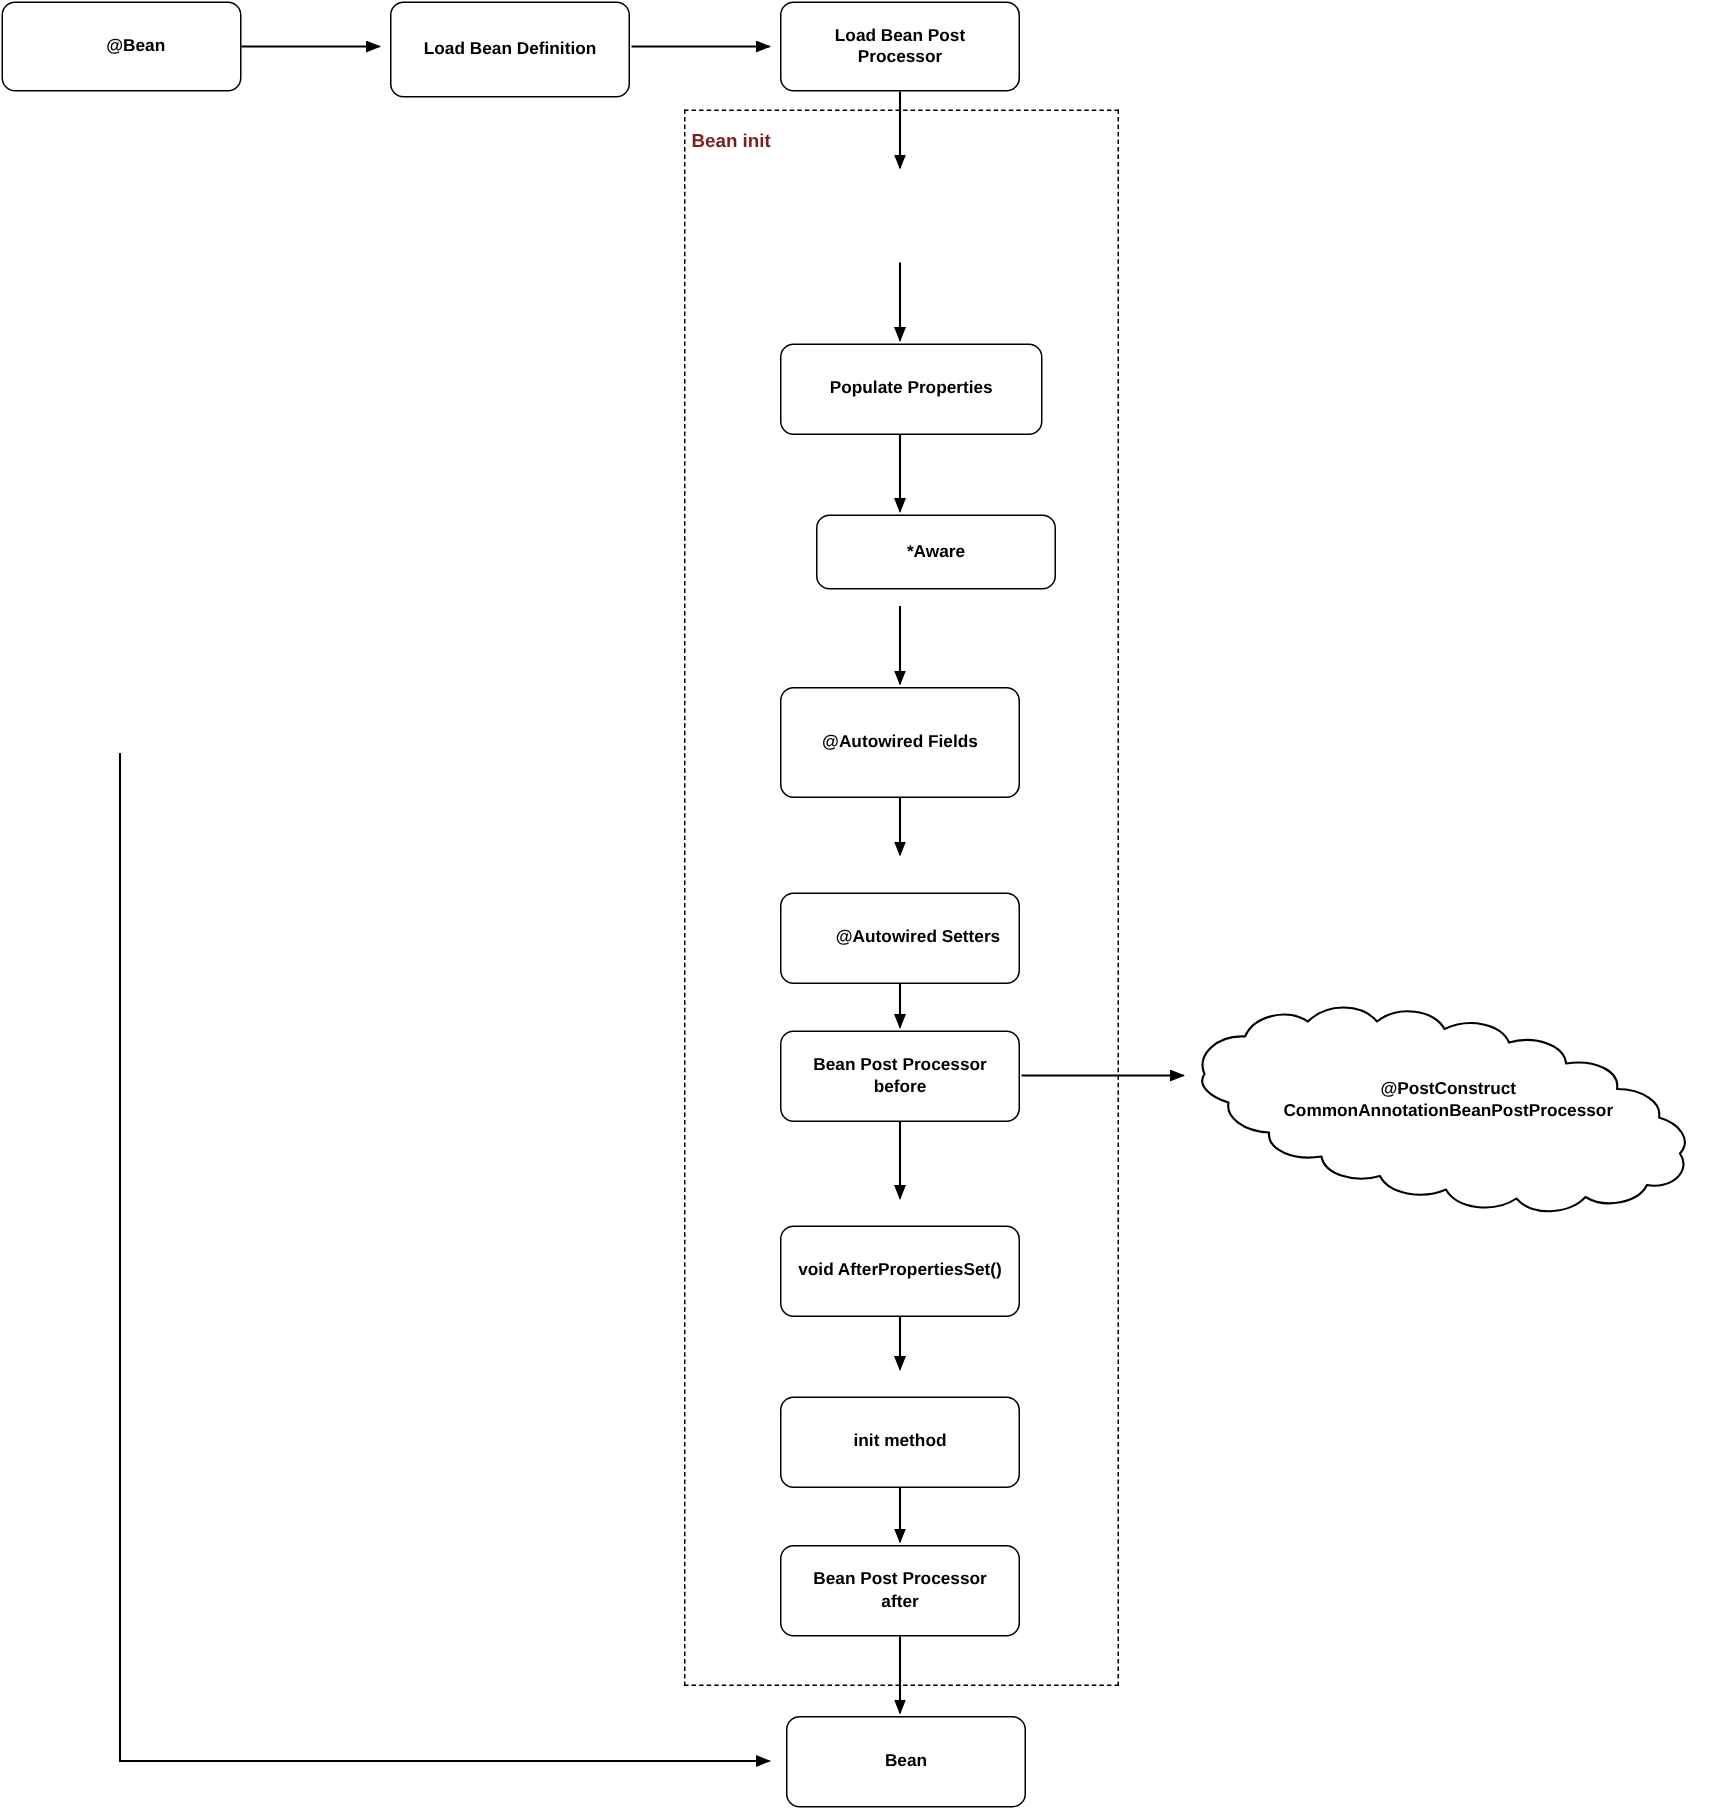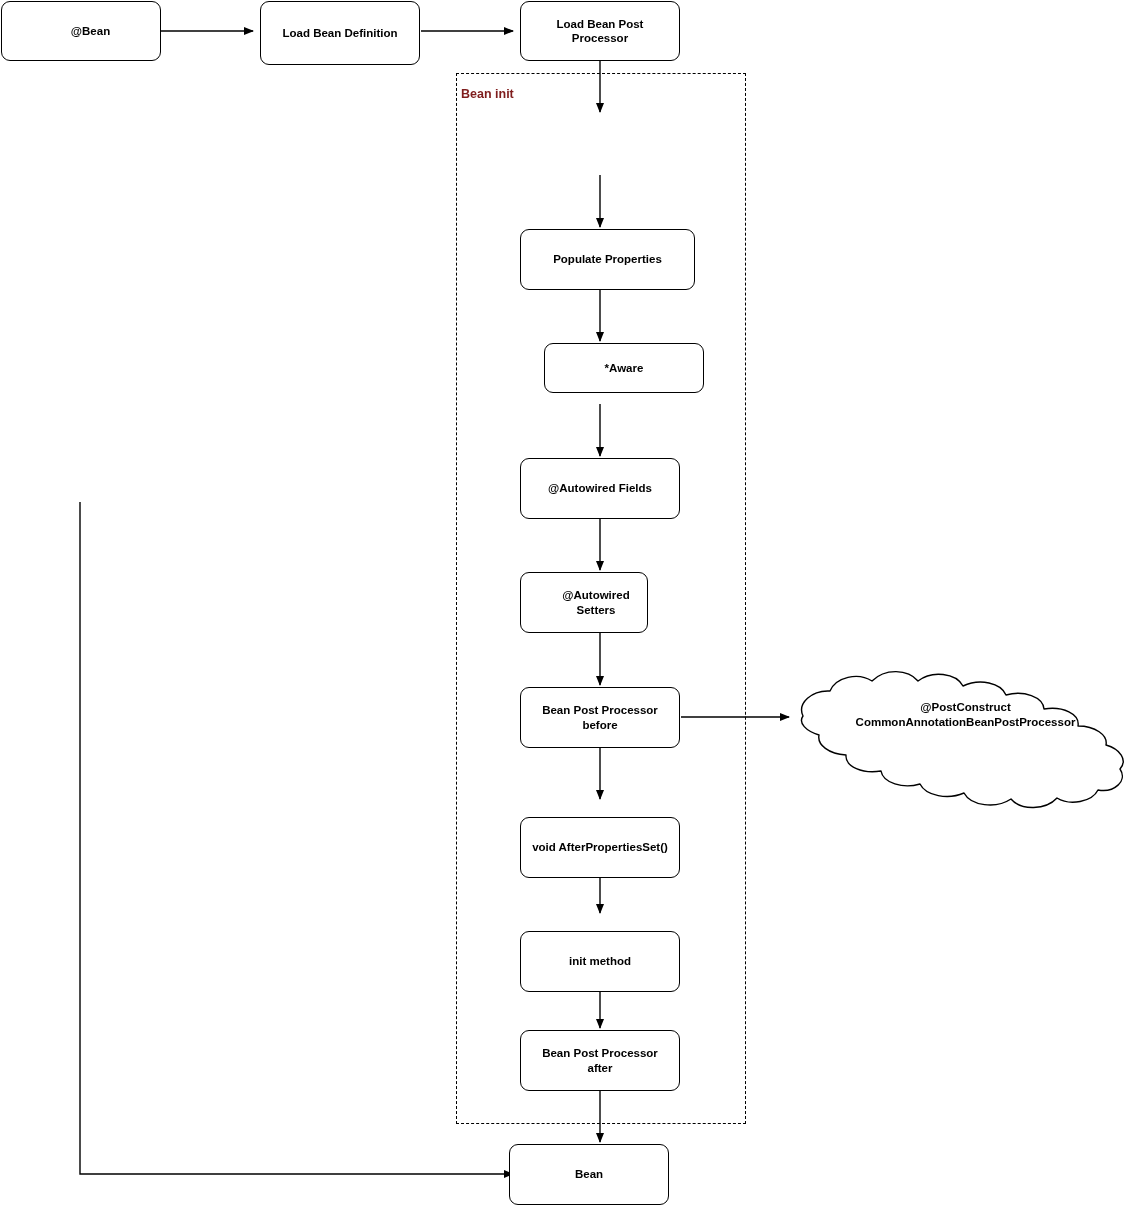--- a/index.html
+++ b/index.html
@@ -153,25 +153,25 @@
 
 
   <div class="node" style="left:520px; top:229px; width:175px; height:61px;">
     <span>Populate Properties</span>
   </div>
 
   <div class="node" style="left:520px; top:343px; width:160px; height:50px;margin-left:24px;">
     <span>*Aware</span>
   </div>
 
-  <div class="node" style="left:520px; top:458px; width:160px; height:61px;">
+  <div class="node" style="left:520px; top:458px; width:160px; height:74px;">
     <span>@Autowired Fields</span>
   </div>
 
-  <div class="node" style="left:520px; top:572px; width:128px; height:61px;padding-left:24px;">
+  <div class="node" style="left:520px; top:595px; width:160px; height:61px;padding-left:24px;">
     <span>@Autowired Setters</span>
   </div>
 
   <div class="node" style="left:520px; top:687px; width:160px; height:61px;">
     <span>Bean Post Processor
 before</span>
   </div>
 
   <div class="node" style="left:520px; top:801px; width:160px; height:61px;margin-top:16px;">
     <span>void AfterPropertiesSet()</span>
@@ -179,21 +179,21 @@
 
   <div class="node" style="left:520px; top:915px; width:160px; height:61px;margin-top:16px;">
     <span>init method</span>
   </div>
 
   <div class="node" style="left:520px; top:1030px; width:160px; height:61px;">
     <span>Bean Post Processor
 after</span>
   </div>
 
-  <div class="node" style="left:509px; top:1144px; width:160px; height:61px;">
+  <div class="node" style="left:524px; top:1144px; width:160px; height:61px;">
     <span>Bean</span>
   </div>
 
 
-  <div class="cloud-text" style="left:813px; top:700px; width:305px;">@PostConstruct
+  <div class="cloud-text" style="left:813px; top:719px; width:305px;">@PostConstruct
 CommonAnnotationBeanPostProcessor</div>
 
 </div>
 
 </body></html>

